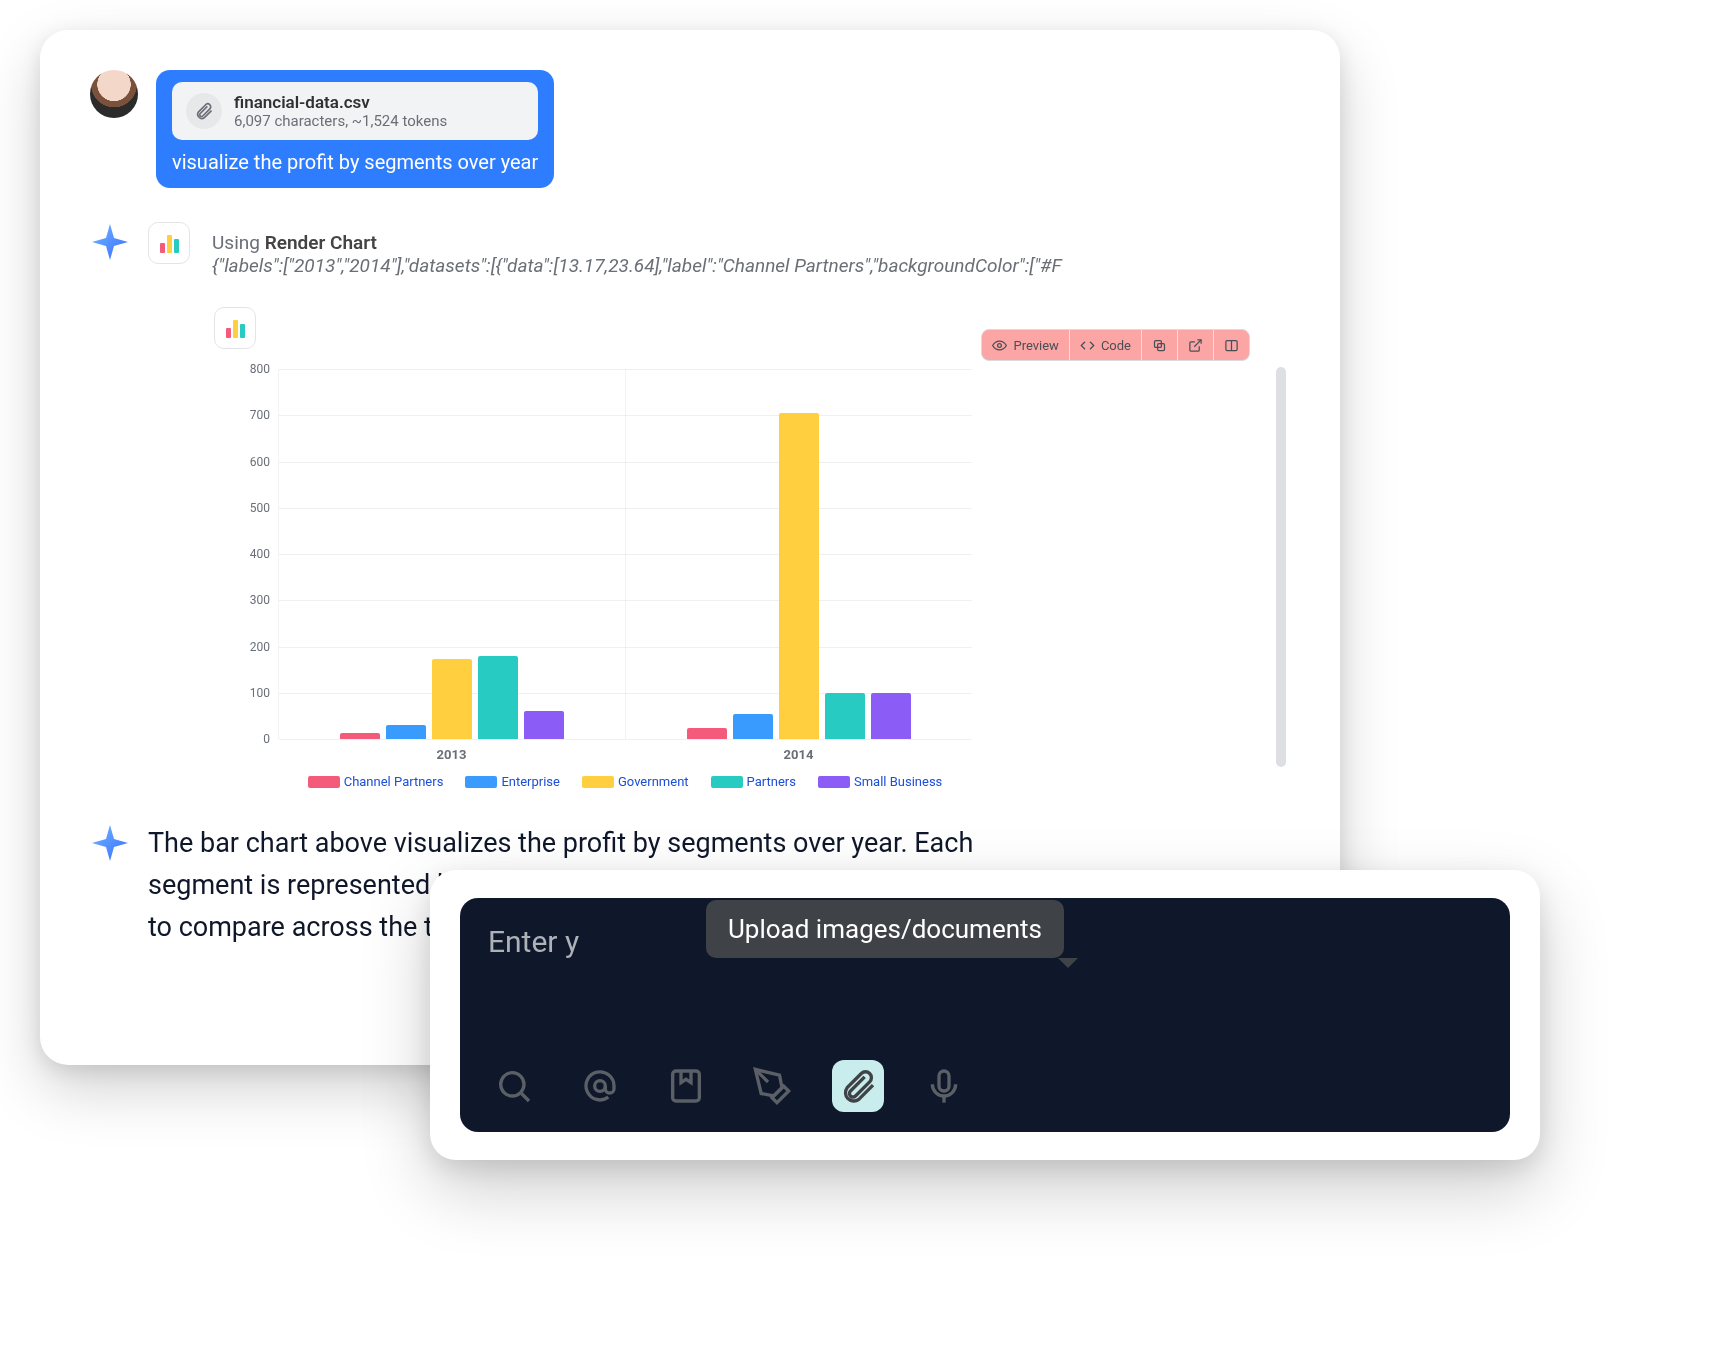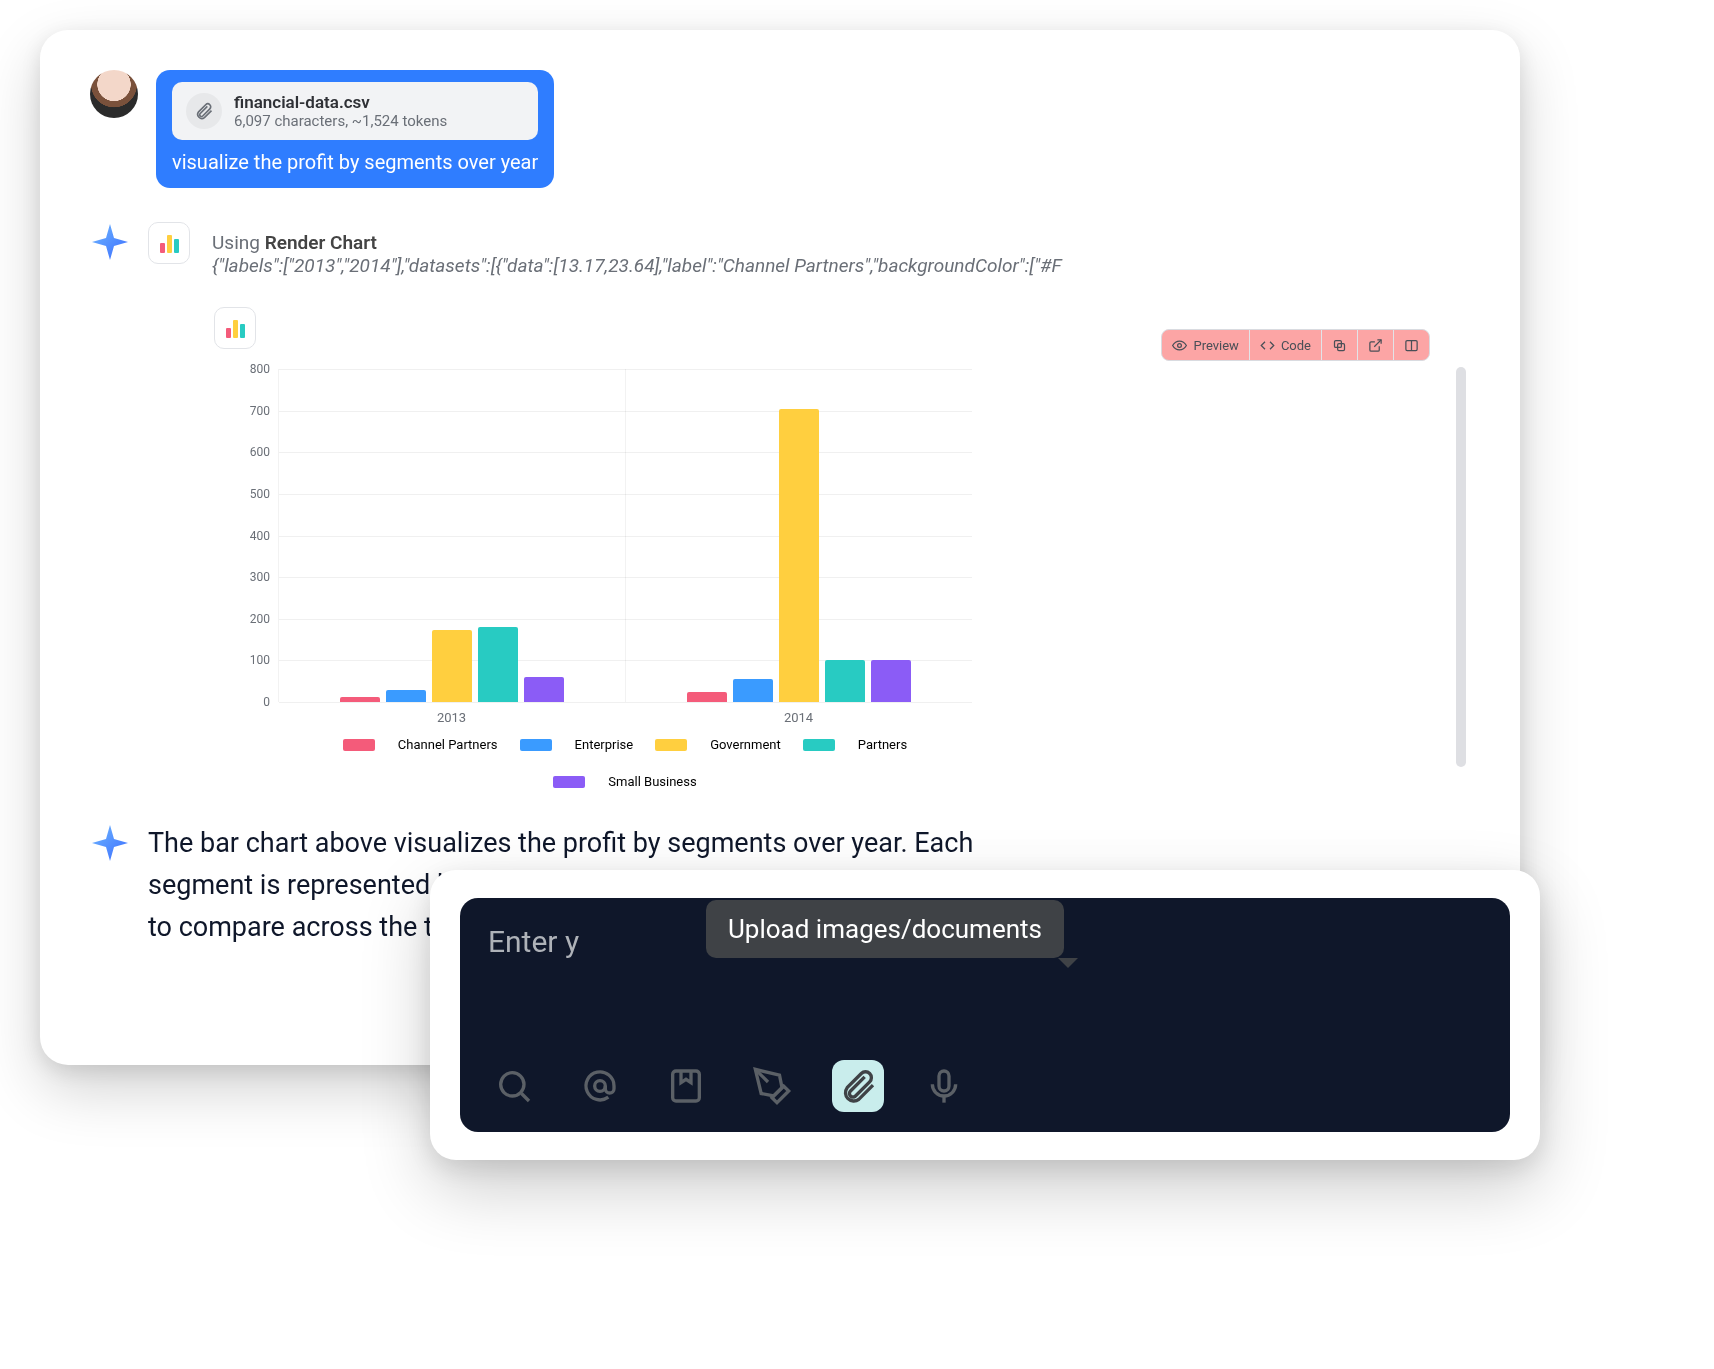--- a/index.html
+++ b/index.html
@@ -8,21 +8,21 @@
     background: #fff;
     width: 1714px;
     height: 1369px;
     position: relative;
     overflow: hidden;
   }
   .chat-card {
     position: absolute;
     left: 40px;
     top: 30px;
-    width: 1480px;
+    width: 1300px;
     height: 1035px;
     background: #fff;
     border-radius: 28px;
     box-shadow: 0 24px 60px rgba(0,0,0,0.18), 0 6px 20px rgba(0,0,0,0.10);
     padding: 40px 50px 40px 50px;
     overflow: hidden;
   }
   
   .user-row { display:flex; align-items:flex-start; gap:18px; }
   .avatar {
@@ -84,24 +84,24 @@
   }
   .plot-row { display:flex; flex:1; }
   .y-axis { width:46px; display:flex; flex-direction:column; justify-content:space-between; align-items:flex-end; padding-right:8px; }
   .y-tick { font-size:12px; color:#6a6f77; height:0; line-height:0; position:relative; }
   .grid-zone { flex:1; position:relative; border-left:1px solid rgba(0,0,0,0.05); }
   .gridline { position:absolute; left:0; right:0; height:0; border-top:1px solid rgba(0,0,0,0.06); }
   .groups { position:absolute; left:0; right:0; top:0; bottom:0; display:flex; }
   .group { flex:1; display:flex; align-items:flex-end; justify-content:center; gap:6px; padding:0 12px; border-right:1px solid rgba(0,0,0,0.05); }
   .group:last-child { border-right:none; }
   .bar { width:40px; border-radius:2px 2px 0 0; }
-  .x-axis { display:flex; margin-left:46px; }
+  .x-axis { display:flex; margin-left:46px;font-weight:bold; }
   .x-lbl { flex:1; text-align:center; font-size:13px; color:#6a6f77; padding-top:8px; }
   .legend { display:flex; justify-content:center; flex-wrap:wrap; gap:22px; margin-top:12px; margin-left:46px; }
-  .leg-item { display:flex; align-items:center; gap:23px; font-size:13px; color:#000000; }
+  .leg-item { display:flex; align-items:center; gap:4px; font-size:13px; color:#1d4ed8; }
   .swatch { width:32px; height:12px; border-radius:2px; }
   .scroll-track {
     position:absolute; right:4px; top:60px; width:10px; height:400px;
     background:#dedfe3; border-radius:6px;
   }
   
   .assist-text { margin-top:34px; display:flex; gap:18px; align-items:flex-start; }
   .assist-text p { font-size:27px; color:#0f172a; line-height:1.55; max-width:900px; }
   
   .input-card {

